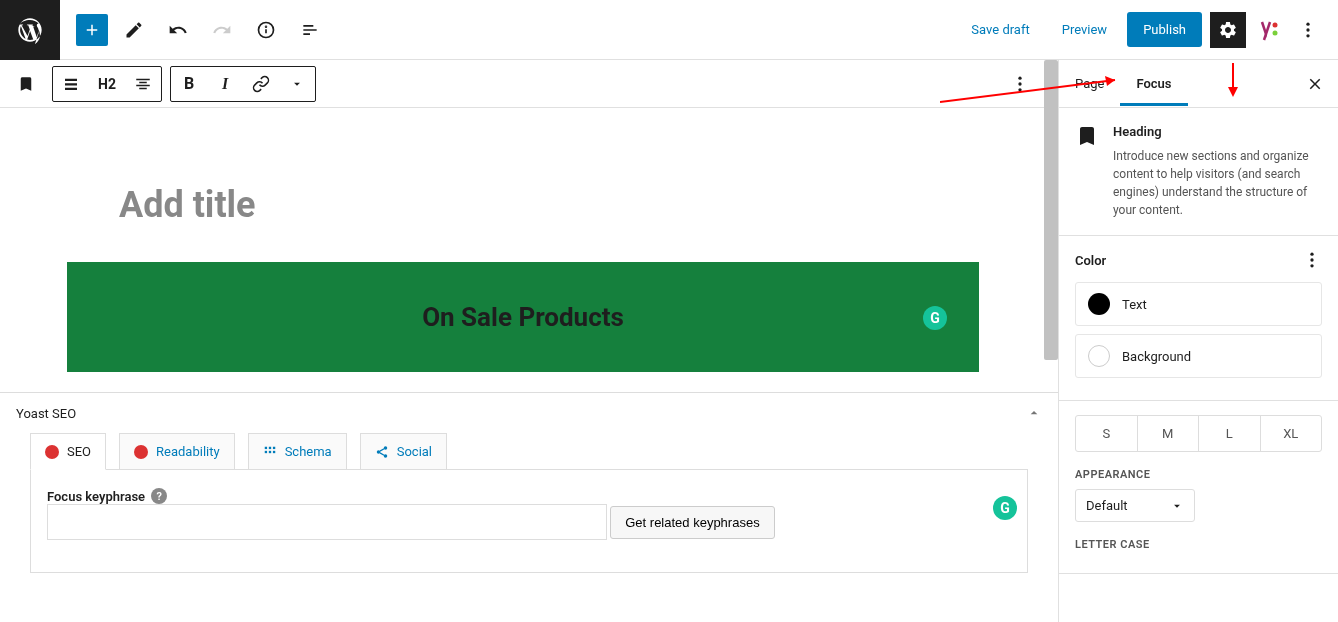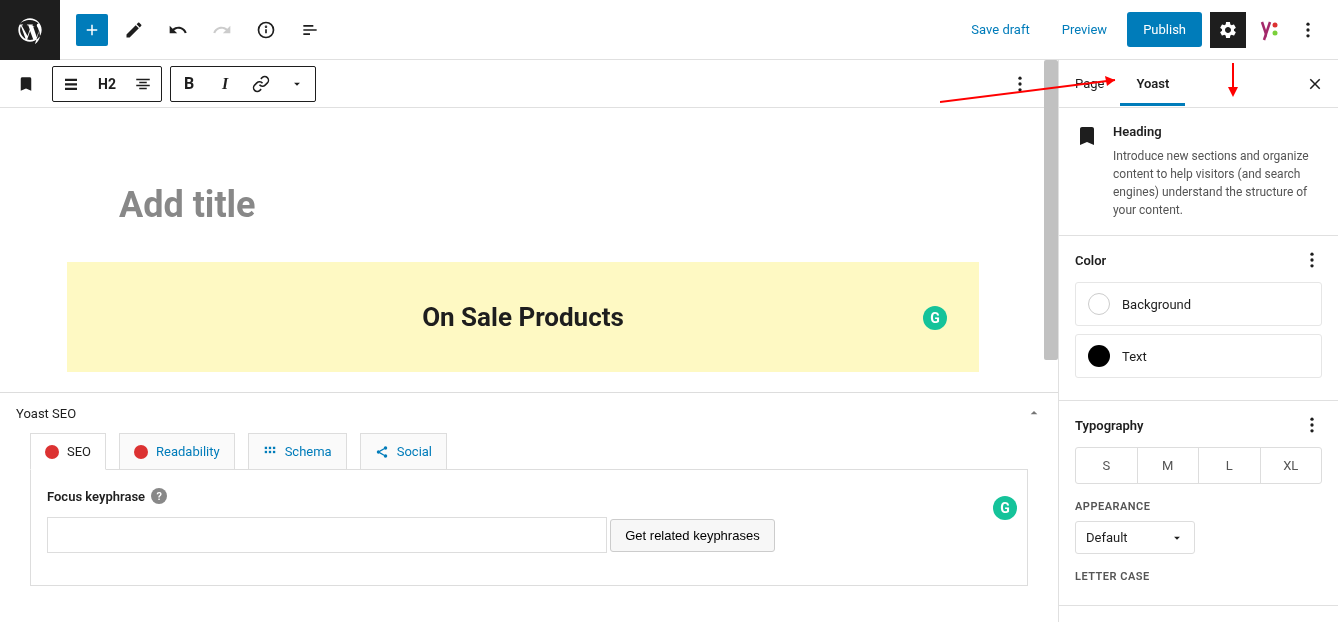--- a/index.html
+++ b/index.html
@@ -29,41 +29,41 @@
 .toolbar-more { margin-left: auto; margin-right: 12px; }
 
 
 .main-layout { display: flex; height: calc(622px - 60px); }
 .editor-area { flex: 1; position: relative; overflow: hidden; }
 .editor-scroll { height: 100%; overflow-y: auto; }
 
 
 .canvas { padding: 60px 50px 20px 30px; max-width: 1000px; margin: 0 auto; position: relative; }
 .title-placeholder { font-size: 36px; font-weight: 700; color: #888; padding: 16px 60px; }
-.heading-block { background: #fef9c3; padding: 40px 20px; text-align: center; margin-top: 20px; margin-left: 8px; }
+.heading-block { background: #15803d; padding: 40px 20px; text-align: center; margin-top: 20px; margin-left: 8px; }
 .heading-text { font-size: 26px; font-weight: 700; color: #1e1e1e; }
 .grammarly-badge { position: absolute; right: 82px; top: 198px; width: 24px; height: 24px; background: #15c39a; border-radius: 50%; color: #fff; display: flex; align-items: center; justify-content: center; font-weight: 700; font-size: 14px; }
 .grammarly-badge2 { position: absolute; right: 12px; top: 388px; width: 24px; height: 24px; background: #15c39a; border-radius: 50%; color: #fff; display: flex; align-items: center; justify-content: center; font-weight: 700; font-size: 14px; }
 
 
 .editor-scrollbar { position: absolute; right: 0; top: 0; width: 14px; height: 300px; background: #c1c1c1; border-radius: 2px; }
 
 
 .yoast-panel { border-top: 1px solid #ddd; }
 .yoast-header { padding: 12px 16px; display: flex; align-items: center; justify-content: space-between; }
 .yoast-title { font-size: 13px; }
 .yoast-collapse { cursor: pointer; color: #757575; }
 .yoast-tabs { display: flex; padding: 0 30px; gap: 13px; }
 .yoast-tab { padding: 10px 14px; border: 1px solid #ddd; display: flex; align-items: center; gap: 8px; font-size: 13px; cursor: pointer; color: #007cba; background: #fafafa; }
 .yoast-tab.active { background: #fff; border-bottom: 1px solid #fff; color: #1e1e1e; }
 .yoast-tab-icon { width: 14px; height: 14px; border-radius: 50%; }
 .yoast-tab-icon.red { background: #dc3232; }
 .yoast-tab-icon.grid { color: #007cba; }
 .yoast-content { border: 1px solid #ddd; margin: -1px 30px 0; padding: 18px 16px; }
-.yoast-label { font-weight: 600; display: flex; align-items: center; gap: 6px; margin-bottom: 13px; }
+.yoast-label { font-weight: 600; display: flex; align-items: center; gap: 6px; margin-bottom: 0; }
 .help-icon { width: 16px; height: 16px; border-radius: 50%; background: #888; color: #fff; display: flex; align-items: center; justify-content: center; font-size: 11px; }
 .yoast-input { width: 100%; max-width: 560px; height: 36px; border: 1px solid #ddd; padding: 0 8px; margin-bottom: 14px; }
 .yoast-btn { padding: 8px 14px; border: 1px solid #ccc; background: #f7f7f7; border-radius: 3px; cursor: pointer; font-size: 13px; }
 
 
 .sidebar { width: 280px; border-left: 1px solid #e0e0e0; overflow-y: auto; position: relative; }
 .sidebar-tabs { display: flex; height: 48px; border-bottom: 1px solid #e0e0e0; align-items: center; }
 .sidebar-tab { padding: 14px 16px; font-size: 13px; cursor: pointer; position: relative; }
 .sidebar-tab.active { font-weight: 600; }
 .sidebar-tab.active::after { content: ''; position: absolute; bottom: -1px; left: 0; right: 0; height: 3px; background: #007cba; }
@@ -279,21 +279,21 @@
           <input class="yoast-input" style="">
           <button class="yoast-btn">Get related keyphrases</button>
         </div>
       </div>
     </div>
   </div>
 
   <div class="sidebar">
     <div class="sidebar-tabs">
       <div class="sidebar-tab">Page</div>
-      <div class="sidebar-tab active">Yoast</div>
+      <div class="sidebar-tab active">Focus</div>
       <div class="sidebar-close">
         <svg width="18" height="18" viewBox="0 0 24 24" fill="currentColor">
             <path d="M19 6.41L17.59 5 12 10.59 6.41 5 5 6.41 10.59 12 5 17.59 6.41 19 12 13.41 17.59 19 19 17.59 13.41 12z"></path>
           </svg>
       </div>
     </div>
 
     <div class="block-info">
       <div class="block-info-icon">
         <svg width="24" height="24" viewBox="0 0 24 24" fill="currentColor">
@@ -311,40 +311,30 @@
         <span class="panel-title">Color</span>
         <span>
           <svg width="20" height="20" viewBox="0 0 24 24" fill="currentColor">
               <circle cx="12" cy="5" r="2"></circle>
               <circle cx="12" cy="12" r="2"></circle>
               <circle cx="12" cy="19" r="2"></circle>
             </svg>
         </span>
       </div>
       <div class="color-row">
+        <span class="color-swatch black"></span>
+        <span class="color-label">Text</span>
+      </div>
+      <div class="color-row">
         <span class="color-swatch clear"></span>
         <span class="color-label">Background</span>
       </div>
-      <div class="color-row">
-        <span class="color-swatch black"></span>
-        <span class="color-label">Text</span>
-      </div>
     </div>
 
     <div class="panel-section">
-      <div class="panel-header">
-        <span class="panel-title">Typography</span>
-        <span>
-          <svg width="20" height="20" viewBox="0 0 24 24" fill="currentColor">
-              <circle cx="12" cy="5" r="2"></circle>
-              <circle cx="12" cy="12" r="2"></circle>
-              <circle cx="12" cy="19" r="2"></circle>
-            </svg>
-        </span>
-      </div>
       <div class="size-buttons">
         <div class="size-btn">S</div>
         <div class="size-btn">M</div>
         <div class="size-btn">L</div>
         <div class="size-btn">XL</div>
       </div>
       <div class="appearance-label">APPEARANCE</div>
       <div class="appearance-select">
         <span>Default</span>
         <svg width="14" height="14" viewBox="0 0 24 24" fill="currentColor">

